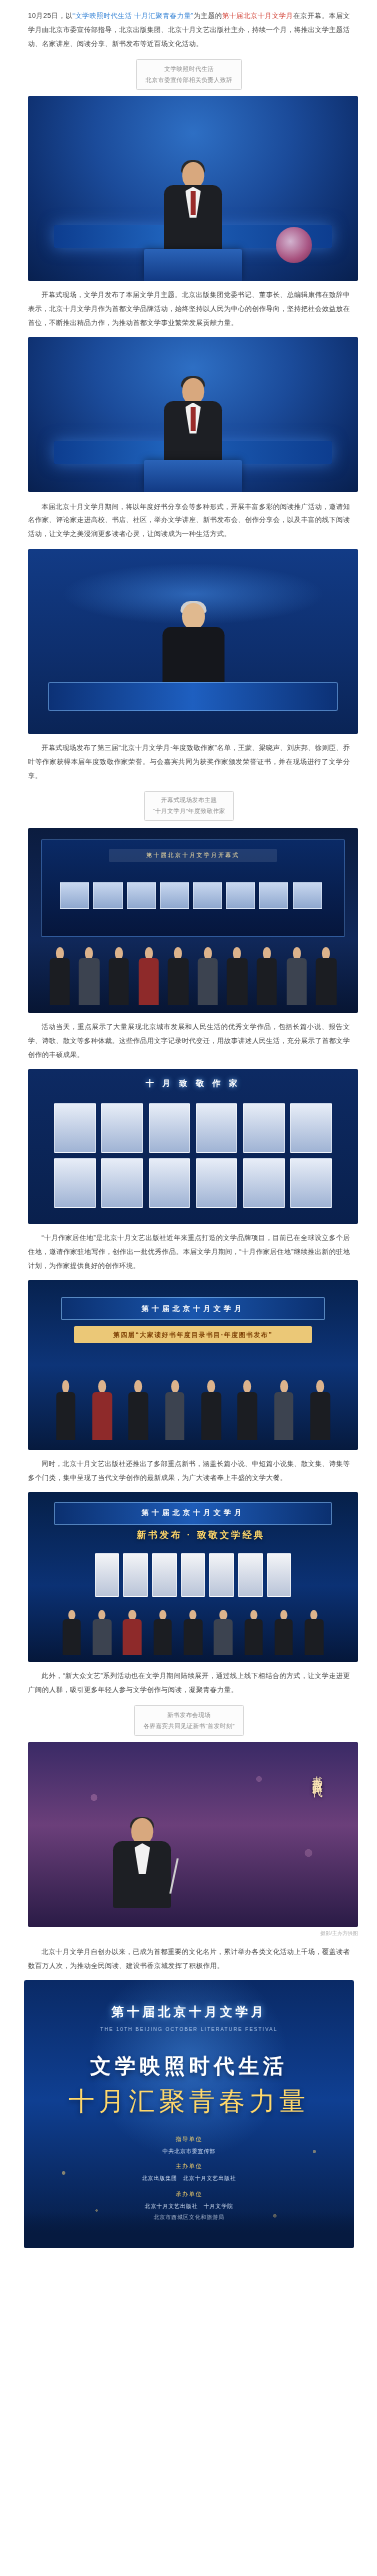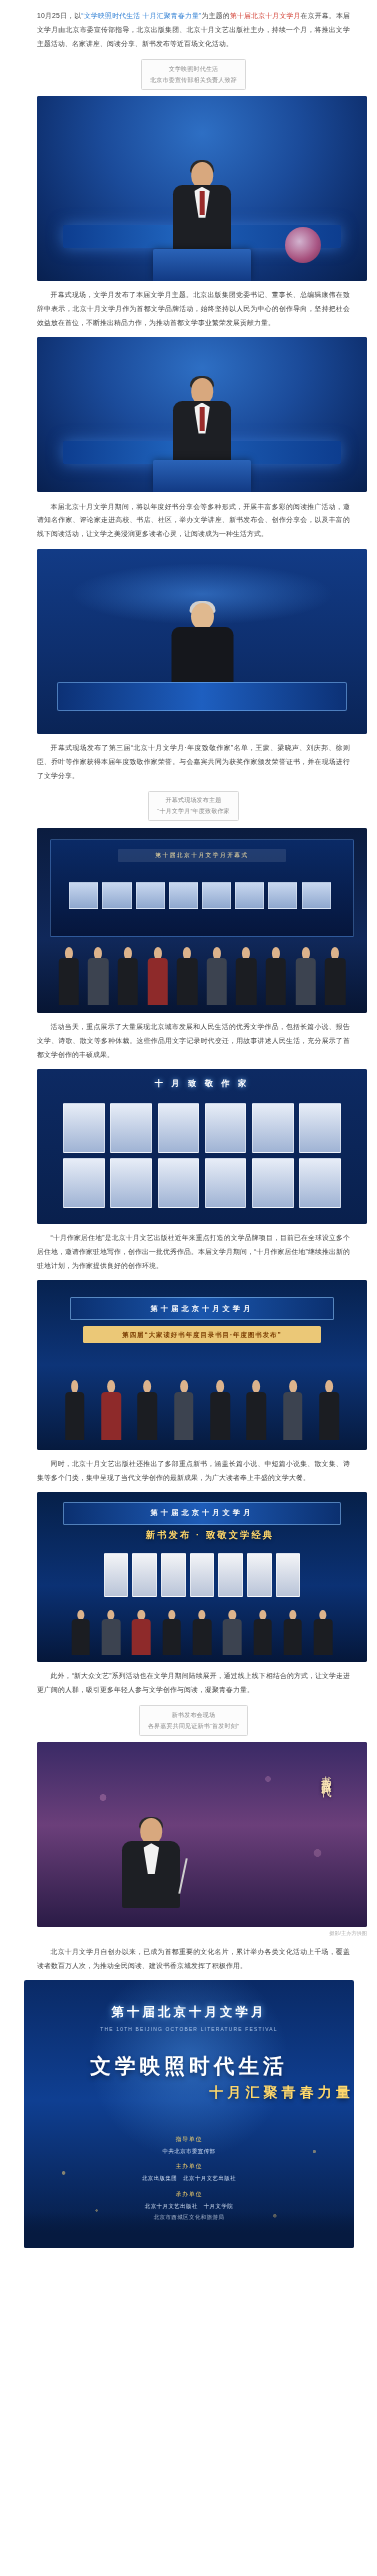--- a/index.html
+++ b/index.html
@@ -13,21 +13,20 @@
     color: #3a3a3a;
   }
   .page {
     width: 378px;
     box-sizing: border-box;
     padding: 0 0 20.6px 0;
     background: #fff;
   }
   .wrap {
     padding: 0 28px;
-    margin-left: 9px;
   }
   p.body-text {
     font-size: 6.8px;
     line-height: 2.05;
     color: #3f3f3f;
     margin: 7.2px 0 7.2px 0;
     text-align: justify;
     text-indent: 2em;
     letter-spacing: 0.2px;
   }
@@ -523,25 +522,25 @@
     font-family: "Liberation Serif", "DejaVu Serif", serif;
     font-size: 20.6px;
     font-weight: bold;
     letter-spacing: 4.1px;
     text-shadow: 0 1.5px 5.2px rgba(0,0,0,.45);
   }
   .poster .p-main2 {
     position: absolute;
     left: 0; right: 0;
     top: 39%;
-    text-align: right;
+    text-align: center;
     color: #ffd86b;
     font-family: "Liberation Serif", "DejaVu Serif", serif;
-    font-size: 14px;
-    font-weight: bold;
+    font-size: 26px;
+    font-weight: normal;
     letter-spacing: 4.1px;
     text-shadow: 0 1.5px 5.2px rgba(0,0,0,.45);
   }
   .poster .credits {
     position: absolute;
     left: 0; right: 0;
     top: 56%;
     text-align: center;
     color: rgba(225,238,255,.92);
     font-size: 5.4px;

